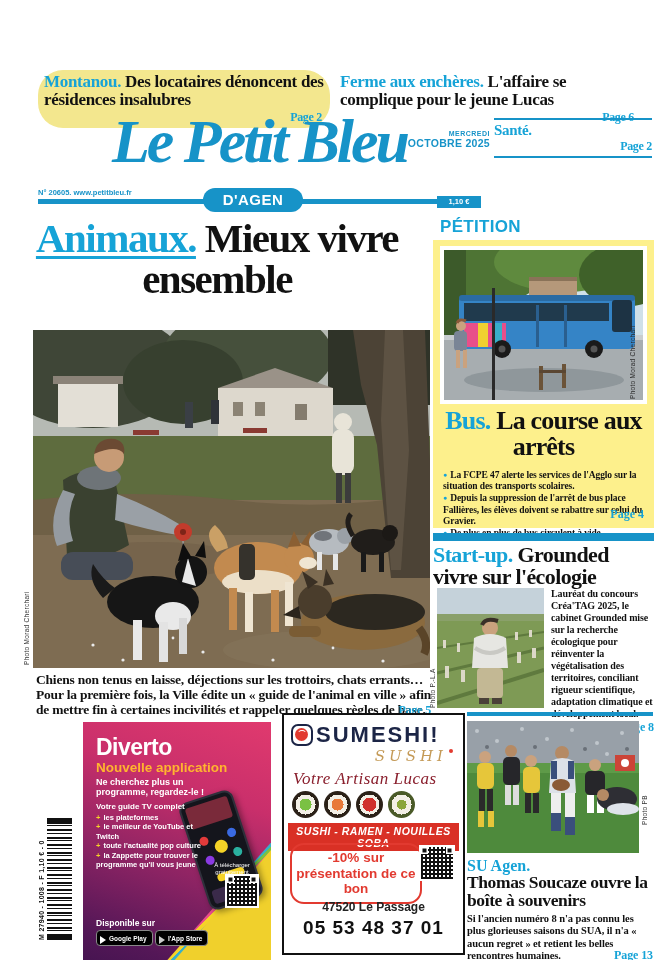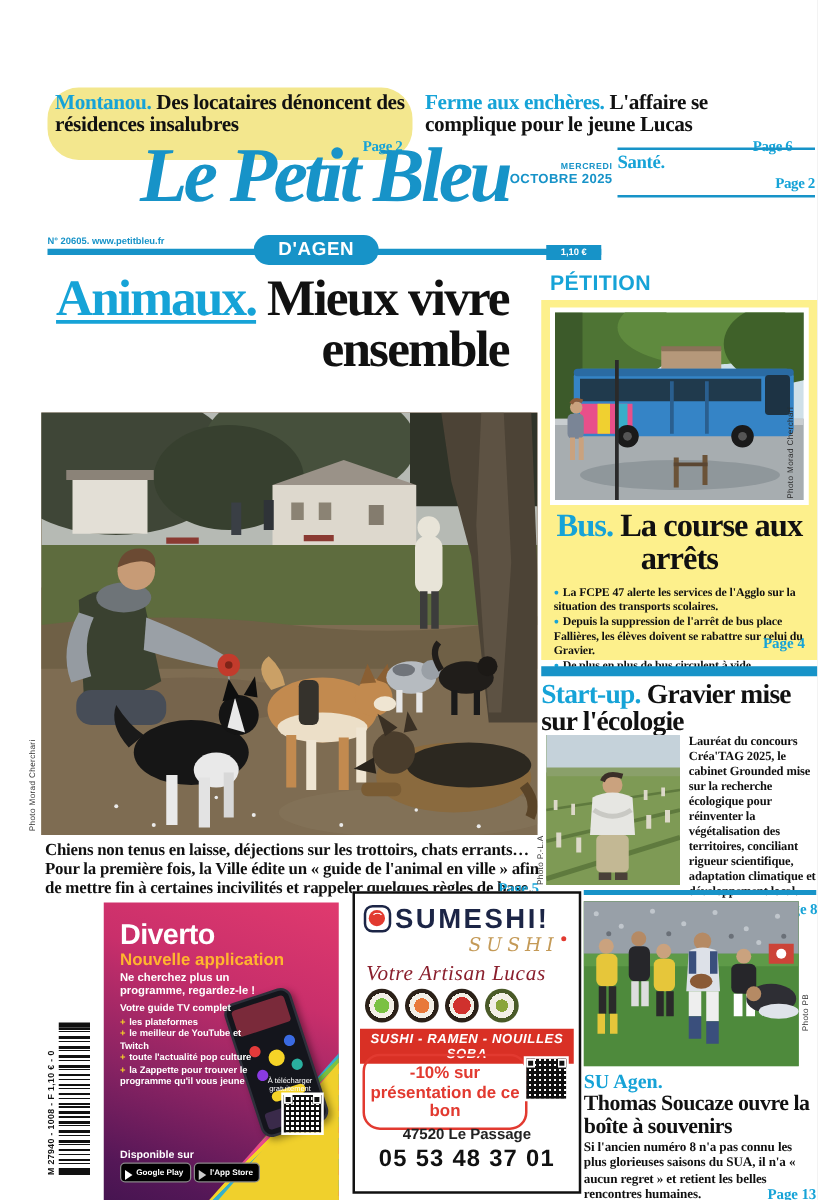--- a/index.html
+++ b/index.html
@@ -40,21 +40,21 @@
                color:#fff; font-family:"Liberation Sans", sans-serif; font-weight:bold; font-size:7.5px;
                text-align:center; line-height:12px; }
 
   
   .sante { position:absolute; left:494px; top:118px; width:158px; }
   .sante .rule { height:2px; background:#1793c8; }
   .sante-body { padding:3px 0 4px 0; font-weight:bold; font-size:15px; line-height:1.05; letter-spacing:-0.3px;}
   .sante-page { display:block; text-align:right; margin-top:1px; }
 
   
-  .main-head { position:absolute; left:27px; top:218px; width:380px; text-align:right;
+  .main-head { position:absolute; left:27px; top:218px; width:380px; text-align:center;
     font-weight:bold; font-size:41px; line-height:1.0; letter-spacing:-1.5px; }
   .main-head .kick { text-decoration:underline; text-decoration-thickness:3px; text-underline-offset:4px; }
   .main-photo { position:absolute; left:33px; top:330px; width:397px; height:338px; overflow:hidden; background:#7e6c52; }
   .vcred { position:absolute; writing-mode:vertical-rl; transform:rotate(180deg);
     font-family:"Liberation Sans", sans-serif; font-size:6.5px; color:#333; letter-spacing:0.3px; }
   .cred-main { left:23px; top:540px; height:125px; }
   .caption { position:absolute; left:36px; top:672px; width:397px; font-weight:bold; font-size:13.5px;
     line-height:1.12; letter-spacing:-0.2px; }
   .cap-page { position:absolute; right:2px; bottom:0; }
 
@@ -357,21 +357,21 @@
     <ul class="bus-bullets">
       <li>La FCPE 47 alerte les services de l'Agglo sur la situation des transports scolaires.</li>
       <li>Depuis la suppression de l'arrêt de bus place Fallières, les élèves doivent se rabattre sur celui du Gravier.</li>
       <li>De plus en plus de bus circulent à vide.</li>
     </ul>
     <span class="pageref bus-page">Page 4</span>
   </div>
 
   <div class="divider-bar"></div>
 
-  <h2 class="startup-head"><span class="cyan">Start-up.</span> <span>Gravier mise sur l'écologie</span></h2>
+  <h2 class="startup-head"><span class="cyan">Start-up.</span> <span>Grounded vivre sur l'écologie</span></h2>
   <div class="startup-photo">
     <svg viewBox="0 0 107 120" preserveAspectRatio="none">
       <rect width="107" height="120" fill="#7e9a55"></rect>
       <rect width="107" height="30" fill="#c5d2da"></rect>
       <rect y="26" width="107" height="7" fill="#8aa06a"></rect>
       <path d="M0,60 L107,44" stroke="#5f7a3e" stroke-width="2"></path>
       <path d="M0,85 L107,60" stroke="#5f7a3e" stroke-width="3"></path>
       <path d="M0,115 L107,82" stroke="#5f7a3e" stroke-width="4"></path>
       <g fill="#dcd8c8">
         <rect x="6" y="52" width="3" height="8"></rect>

